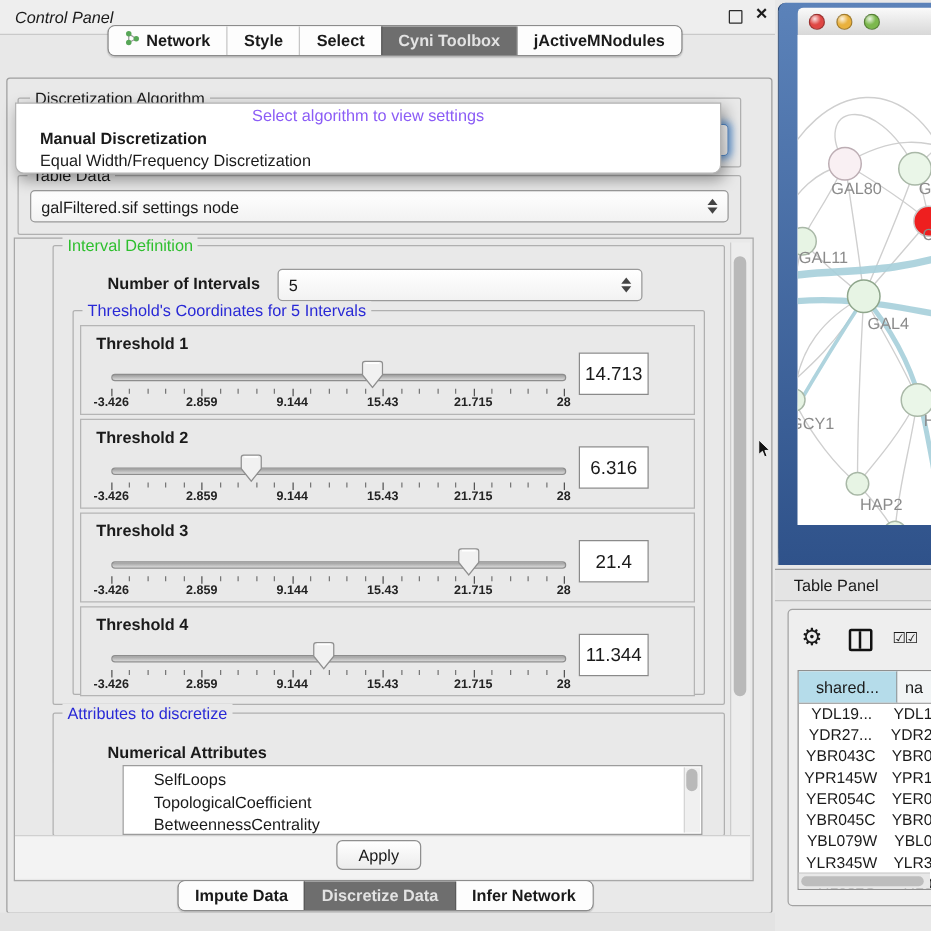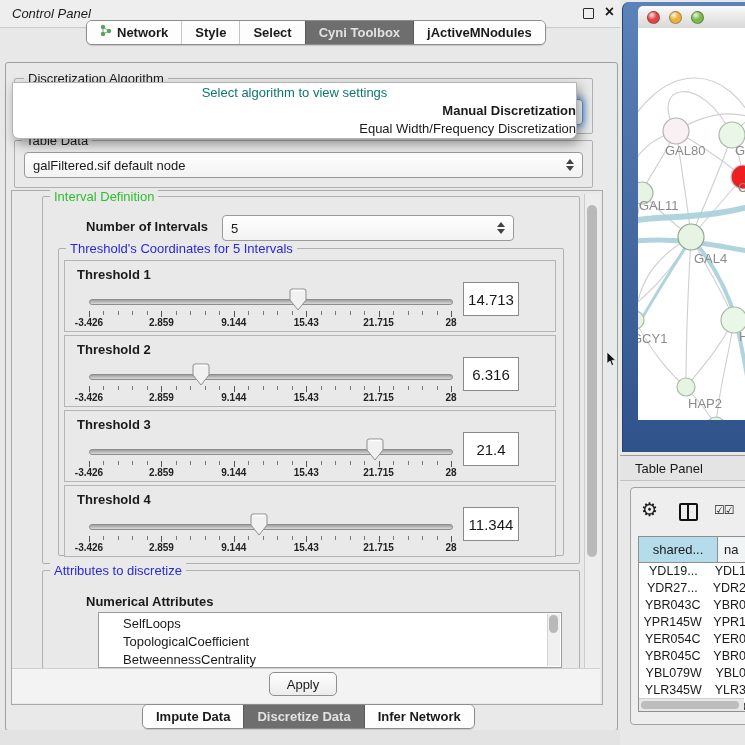--- a/index.html
+++ b/index.html
@@ -38,22 +38,22 @@
          background:linear-gradient(#ffffff,#f2f2f2);border:1px solid #9a9a9a;border-radius:4px;cursor:pointer;}
   .combo .spin{margin-left:auto;display:flex;flex-direction:column;gap:2px;}
   .spin i{display:block;width:0;height:0;}
   .spin .up{border-left:4px solid transparent;border-right:4px solid transparent;border-bottom:5px solid #444;}
   .spin .dn{border-left:4px solid transparent;border-right:4px solid transparent;border-top:5px solid #444;}
   .algo-combo{left:24px;top:99px;width:541px;border-color:#5a90cf;box-shadow:0 0 6px 2px rgba(96,152,215,.9);}
 
   
   .algo-popup{left:12px;top:82px;width:563px;height:55px;background:#fff;border:1px solid #b4b4b4;
               border-radius:0 0 7px 7px;box-shadow:3px 5px 12px rgba(0,0,0,.38);z-index:50;}
-  .popup-placeholder{height:19px;line-height:19px;text-align:center;color:#0f766e;}
-  .popup-option{height:18px;line-height:18px;padding-left:19px;cursor:pointer;text-align:right;}
+  .popup-placeholder{height:19px;line-height:19px;text-align:center;color:#8b5cf6;}
+  .popup-option{height:18px;line-height:18px;padding-left:19px;cursor:pointer;}
   .popup-option.bold{font-weight:bold;}
 
   .td-group{left:14px;top:140px;width:577px;height:46px;}
   .td-combo{left:24px;top:152px;width:541px;}
 
   
   .vscroll{left:584px;top:194px;width:15px;height:505px;background:#ededed;border-left:1px solid #cccccc;}
   .vscroll .vthumb{position:absolute;left:2px;top:11px;width:10px;height:352px;background:#b9b9b9;border-radius:6px;}
 
   
@@ -166,21 +166,21 @@
   <div class="abs combo algo-combo">
     <span class="spin">
         <i class="up"></i>
         <i class="dn"></i>
       </span>
   </div>
 
   <div class="abs group td-group"></div>
   <div class="abs gtitle" style="left:22px;top:133px;">Table Data</div>
   <div class="abs combo td-combo">
-    <span>galFiltered.sif default node</span>
+    <span>galFiltered.sif settings node</span>
     <span class="spin">
         <i class="up"></i>
         <i class="dn"></i>
       </span>
   </div>
 
   <div class="abs algo-popup">
     <div class="popup-placeholder">Select algorithm to view settings</div>
     <div class="popup-option bold">Manual Discretization</div>
     <div class="popup-option">Equal Width/Frequency Discretization</div>

